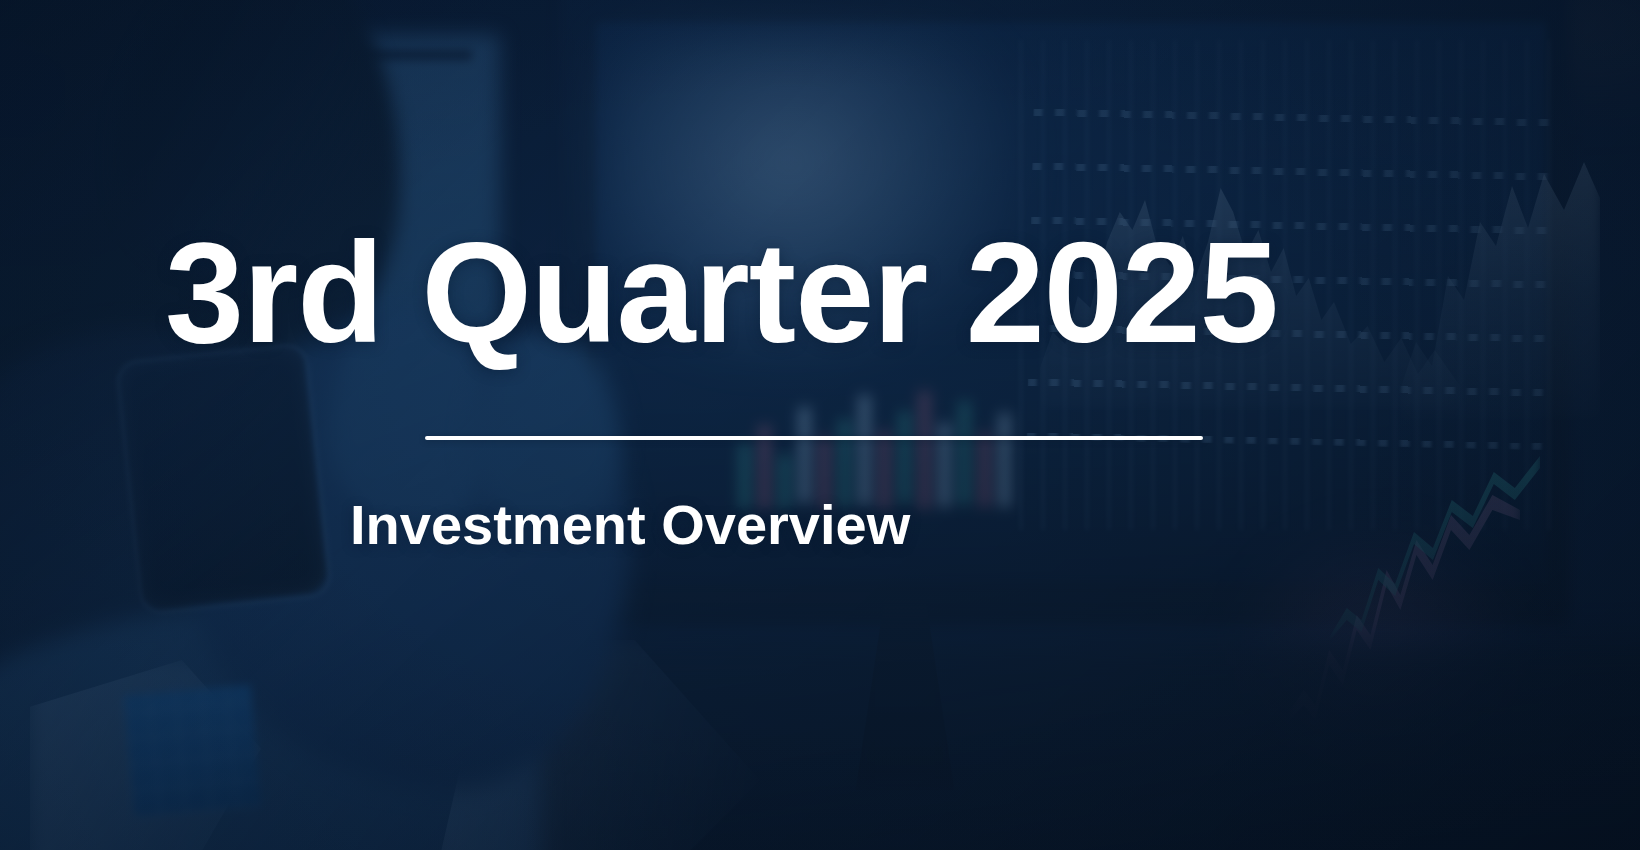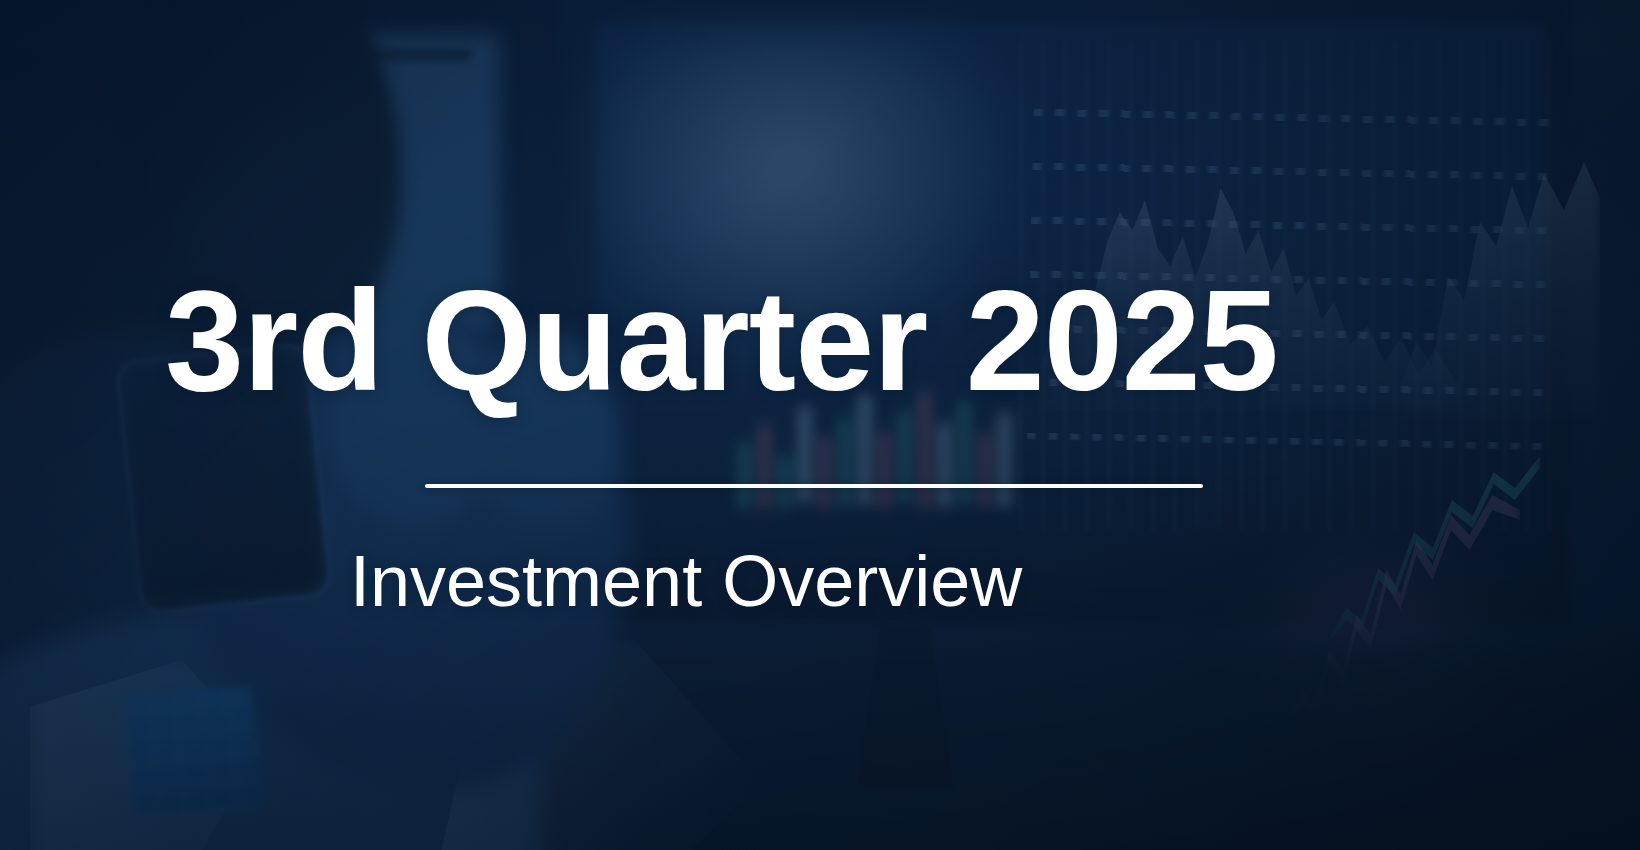--- a/index.html
+++ b/index.html
@@ -342,21 +342,20 @@
   .vignette {
     position: absolute;
     inset: 0;
     background: radial-gradient(ellipse 78% 88% at 50% 48%, rgba(0,0,0,0) 42%, rgba(4,16,32,.34) 100%);
   }
 
   
   .content {
     position: absolute;
     inset: 0;
-    margin-top: 48px;
   }
 
   .title {
     position: absolute;
     left: 165px;
     top: 222px;
     margin: 0;
     color: #ffffff;
     font-size: 142px;
     font-weight: bold;
@@ -376,22 +375,22 @@
     border-radius: 2px;
     box-shadow: 0 1px 6px rgba(8,26,48,.45);
   }
 
   .subtitle {
     position: absolute;
     left: 350px;
     top: 497px;
     margin: 0;
     color: #ffffff;
-    font-size: 72px;
-    font-weight: normal;
+    font-size: 56px;
+    font-weight: bold;
     letter-spacing: 0px;
     line-height: 1.0;
     white-space: nowrap;
     text-shadow: 0 2px 12px rgba(6,22,44,.38);
   }
 </style>
 </head>
 <body>
 
 <div id="stage">

